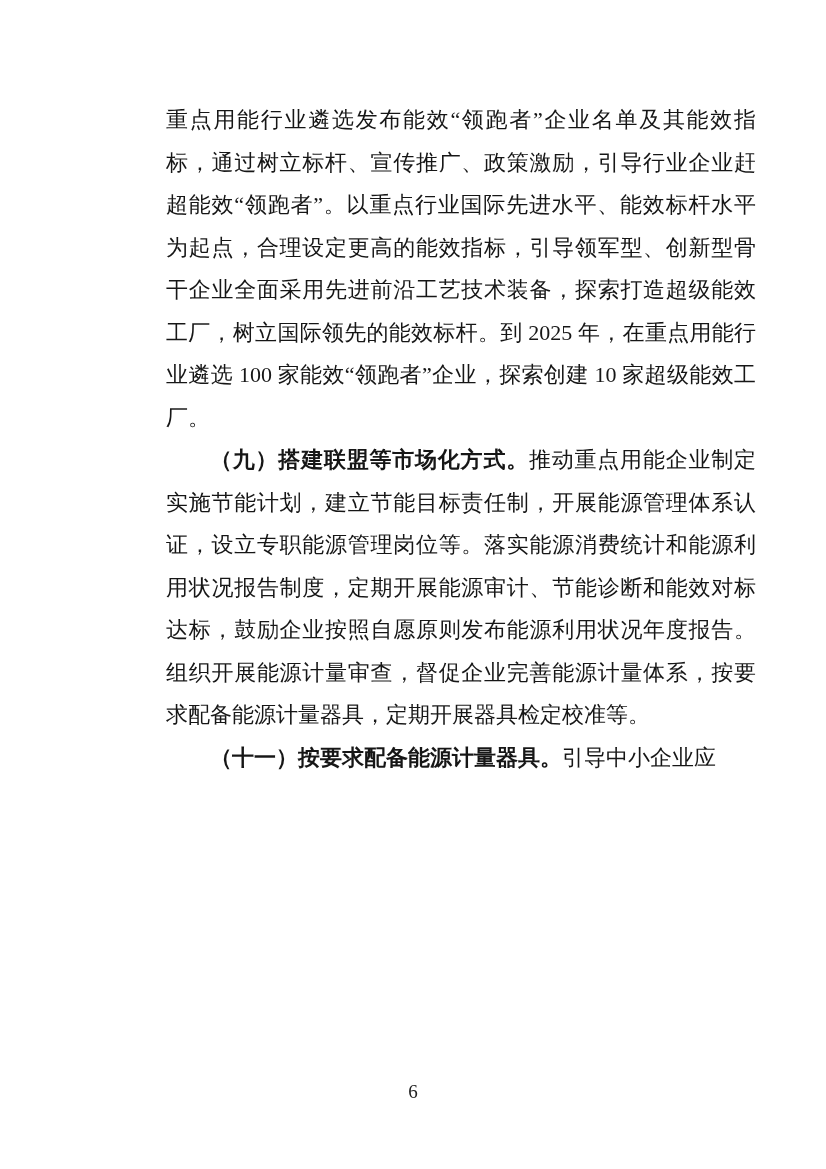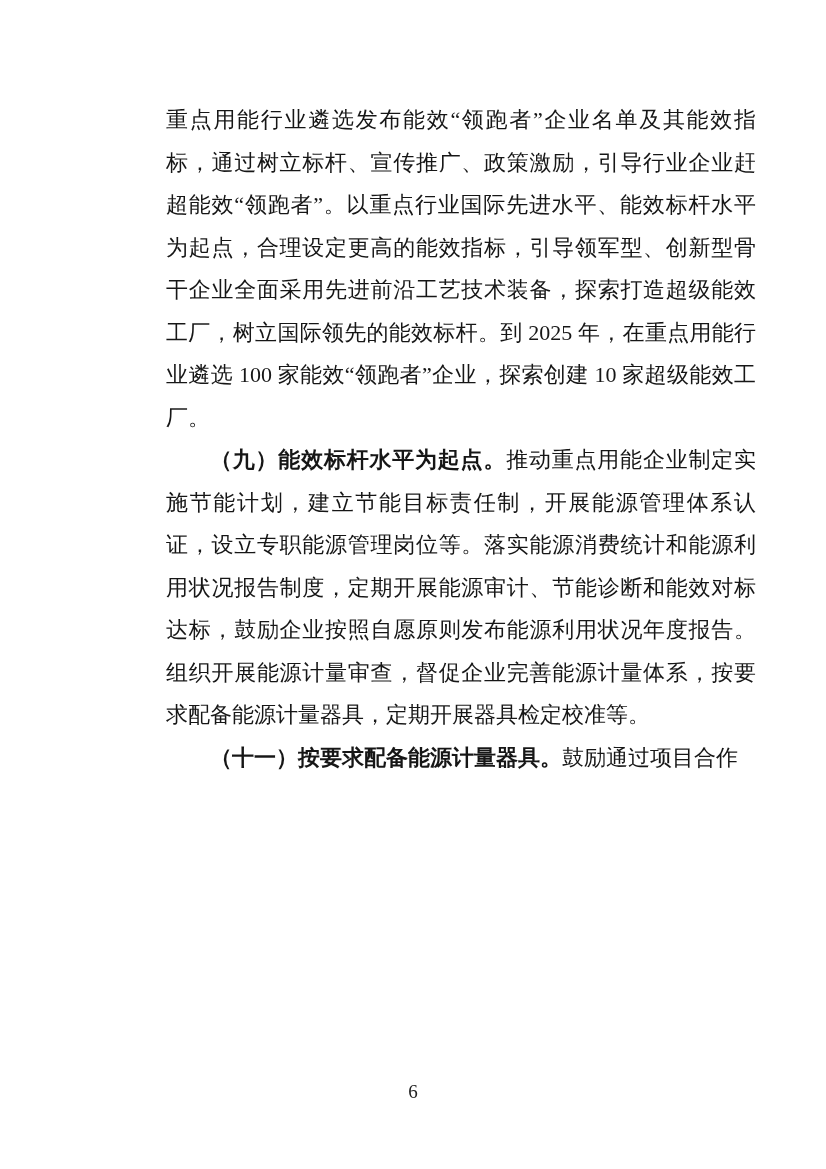--- a/index.html
+++ b/index.html
@@ -50,21 +50,21 @@
   }
 </style>
 </head>
 <body>
 
 <div class="page">
   <div class="text-block">
 
     <p class="para"><span>重点用能行业遴选发布能效“领跑者”企业名单及其能效指标，通过树立标杆、宣传推广、政策激励，引导行业企业赶超能效“领跑者”。以重点行业国际先进水平、能效标杆水平为起点，合理设定更高的能效指标，引导领军型、创新型骨干企业全面采用先进前沿工艺技术装备，探索打造超级能效工厂，树立国际领先的能效标杆。到 2025 年，在重点用能行业遴选 100 家能效“领跑者”企业，探索创建 10 家超级能效工厂。</span></p>
 
-    <p class="para indent"><span class="head">（九）能效标杆水平为起点。</span><span>推动重点用能企业制定实施节能计划，建立节能目标责任制，开展能源管理体系认证，设立专职能源管理岗位等。落实能源消费统计和能源利用状况报告制度，定期开展能源审计、节能诊断和能效对标达标，鼓励企业按照自愿原则发布能源利用状况年度报告。组织开展能源计量审查，督促企业完善能源计量体系，按要求配备能源计量器具，定期开展器具检定校准等。</span></p>
+    <p class="para indent"><span class="head">（九）搭建联盟等市场化方式。</span><span>推动重点用能企业制定实施节能计划，建立节能目标责任制，开展能源管理体系认证，设立专职能源管理岗位等。落实能源消费统计和能源利用状况报告制度，定期开展能源审计、节能诊断和能效对标达标，鼓励企业按照自愿原则发布能源利用状况年度报告。组织开展能源计量审查，督促企业完善能源计量体系，按要求配备能源计量器具，定期开展器具检定校准等。</span></p>
 
 
-    <p class="para indent"><span class="head">（十一）按要求配备能源计量器具。</span><span>鼓励通过项目合作</span></p>
+    <p class="para indent"><span class="head">（十一）按要求配备能源计量器具。</span><span>引导中小企业应</span></p>
 
   </div>
 
   <div class="page-number">6</div>
 </div>
 
 </body></html>

